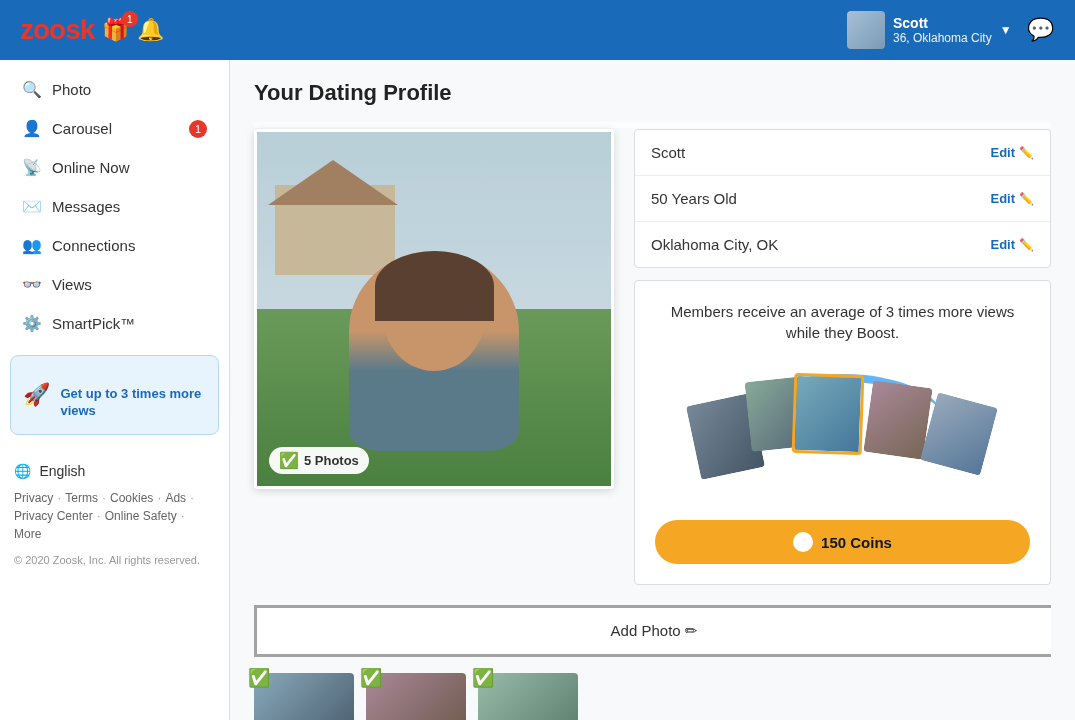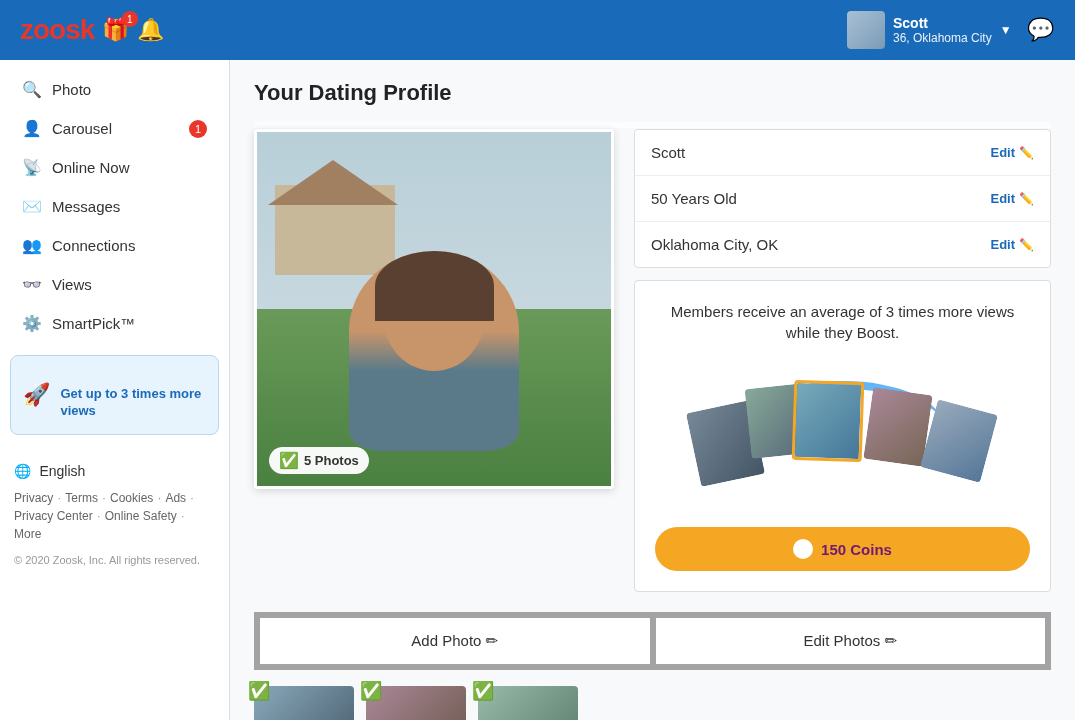--- a/index.html
+++ b/index.html
@@ -233,21 +233,21 @@
       background: white;
       border: 1px solid #ddd;
       border-radius: 4px;
       margin-top: 12px;
       padding: 20px;
       text-align: center;
     }
     .boost-card-title {
       font-size: 15px;
       color: #333;
-      margin-bottom: 28px;
+      margin-bottom: 21px;
       line-height: 1.4;
     }
     .boost-visual {
       height: 140px;
       margin: 0 auto 16px;
       position: relative;
       display: flex;
       align-items: center;
       justify-content: center;
     }
@@ -269,21 +269,21 @@
     .bphoto-4 { width: 60px; height: 72px; left: 175px; top: 15px; transform: rotate(8deg); background: linear-gradient(135deg, #a89, #765); }
     .bphoto-5 { width: 62px; height: 70px; left: 235px; top: 30px; transform: rotate(15deg); background: linear-gradient(135deg, #9ab, #579); }
     .boost-subtitle {
       font-size: 15px;
       color: #333;
       margin-bottom: 12px;
       font-weight: bold;
     }
     .coins-btn {
       background: #f5a623;
-      color: #701a75;
+      color: #0f172a;
       border: none;
       border-radius: 24px;
       padding: 12px 20px;
       font-size: 15px;
       font-weight: bold;
       cursor: pointer;
       display: flex;
       align-items: center;
       justify-content: center;
       gap: 8px;
@@ -293,21 +293,21 @@
       width: 20px;
       height: 20px;
       background: white;
       border-radius: 50%;
       display: inline-block;
     }
     .action-btn {
       flex: 1;
       padding: 14px;
       font-size: 15px;
-      border: 6px solid #a3a3a3;
+      border: 3px solid #a3a3a3;
       background: white;
       cursor: pointer;
       display: flex;
       align-items: center;
       justify-content: center;
       gap: 8px;
       color: #333;
     }
     .action-btn:first-child { border-right: none; }
 
@@ -527,23 +527,20 @@
             <span>150 Coins</span>
           </button>
         </div>
       </div>
     </div>
 
     <div style="display:flex;gap:0;margin-top:4px;">
       <button class="action-btn" style="border-right:none;">
         <span>Add Photo ✏</span>
       </button>
-      <button class="action-btn">
-        <span>Edit Photos ✏</span>
-      </button>
     </div>
 
     <div class="thumbnail-strip">
       <div class="thumb">
         <div class="thumb-img thumb-1"></div>
         <span class="thumb-check">✅</span>
       </div>
       <div class="thumb">
         <div class="thumb-img thumb-2"></div>
         <span class="thumb-check">✅</span>

